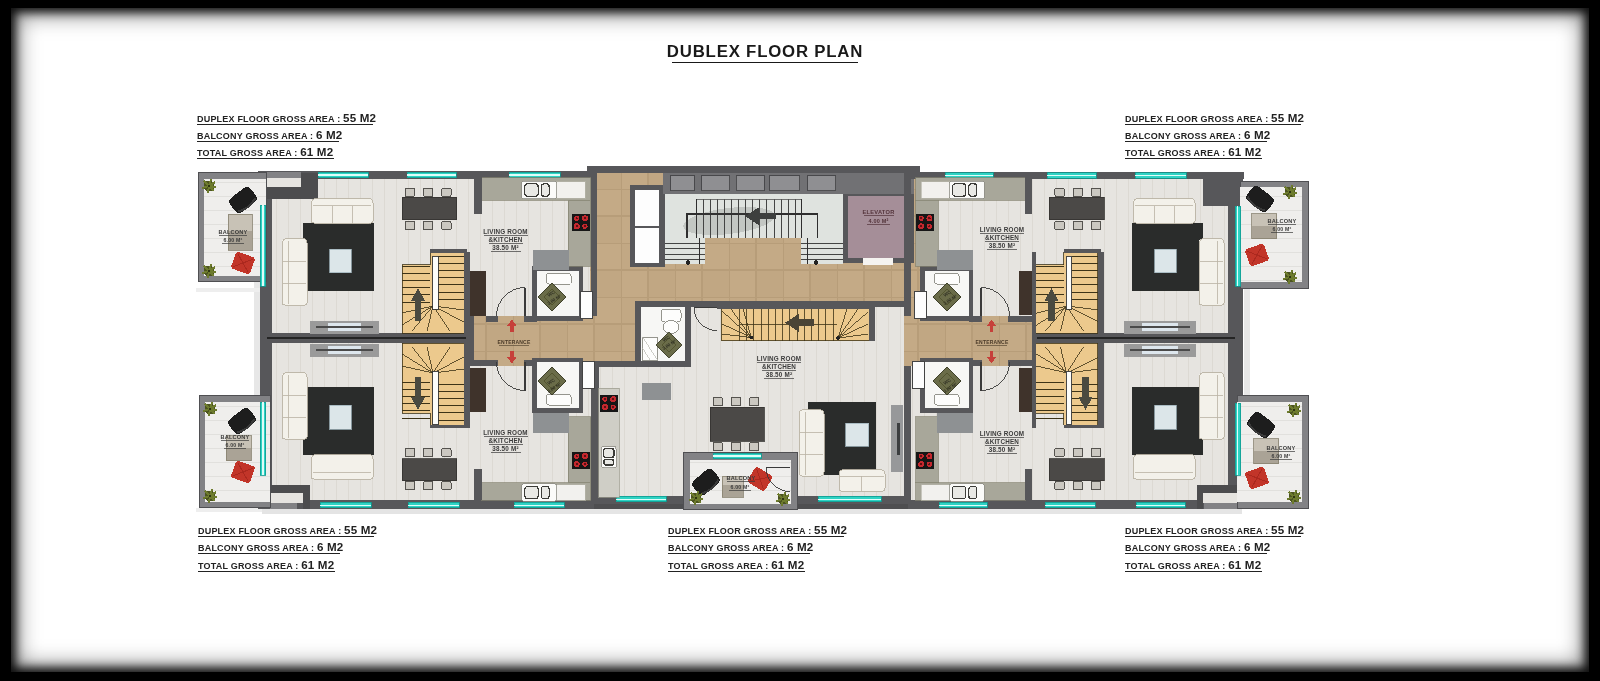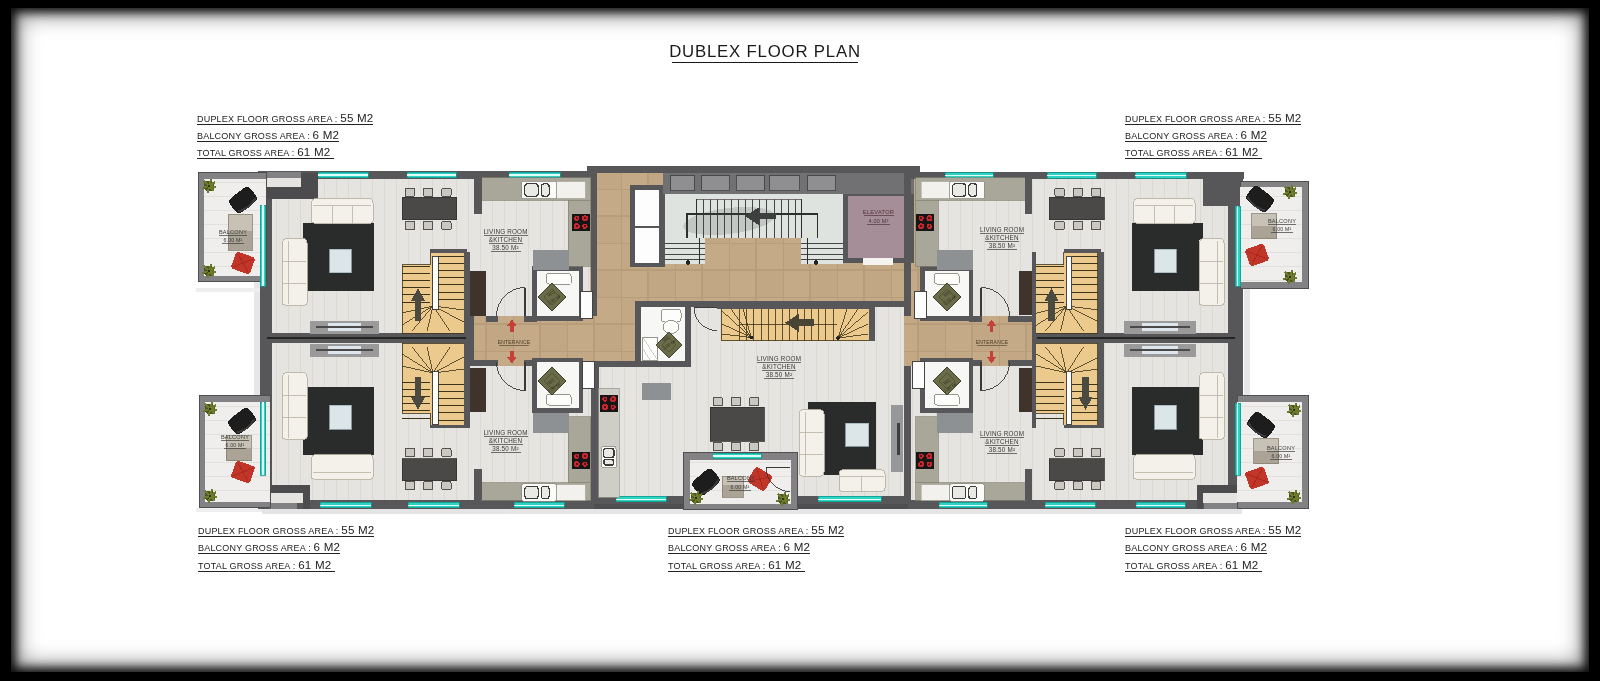--- a/index.html
+++ b/index.html
@@ -1,15 +1,15 @@
 <!DOCTYPE html>
 <html><head><meta charset="utf-8"><title>Dublex Floor Plan</title><style>
 html,body{margin:0;padding:0;background:#fff;}
 *{font-family:"Liberation Sans",sans-serif;}
-.page{position:relative;width:1600px;height:681px;overflow:hidden;background:#fff;}
+.page{position:relative;width:1600px;height:681px;overflow:hidden;background:#fff;font-weight:bold;}
 .frame{position:absolute;left:0;top:0;right:0;bottom:0;pointer-events:none;border-style:solid;border-color:#000;border-width:8px 11px 9px 11px;box-shadow:inset 0 0 10px 4px rgba(0,0,0,0.9), inset 0 0 22px 6px rgba(0,0,0,0.55);}
 </style></head><body>
 <div class="page">
 <svg width="1600" height="681" viewBox="0 0 1600 681" shape-rendering="crispEdges" text-rendering="optimizeLegibility">
 <defs>
 <pattern id="plank" width="12" height="60" patternUnits="userSpaceOnUse">
           <rect width="12" height="60" fill="#e6e4e0"></rect>
           <rect width="1.1" height="60" fill="#dcd9d3"></rect>
         </pattern>
 <pattern id="tan" width="54" height="54" patternUnits="userSpaceOnUse">

